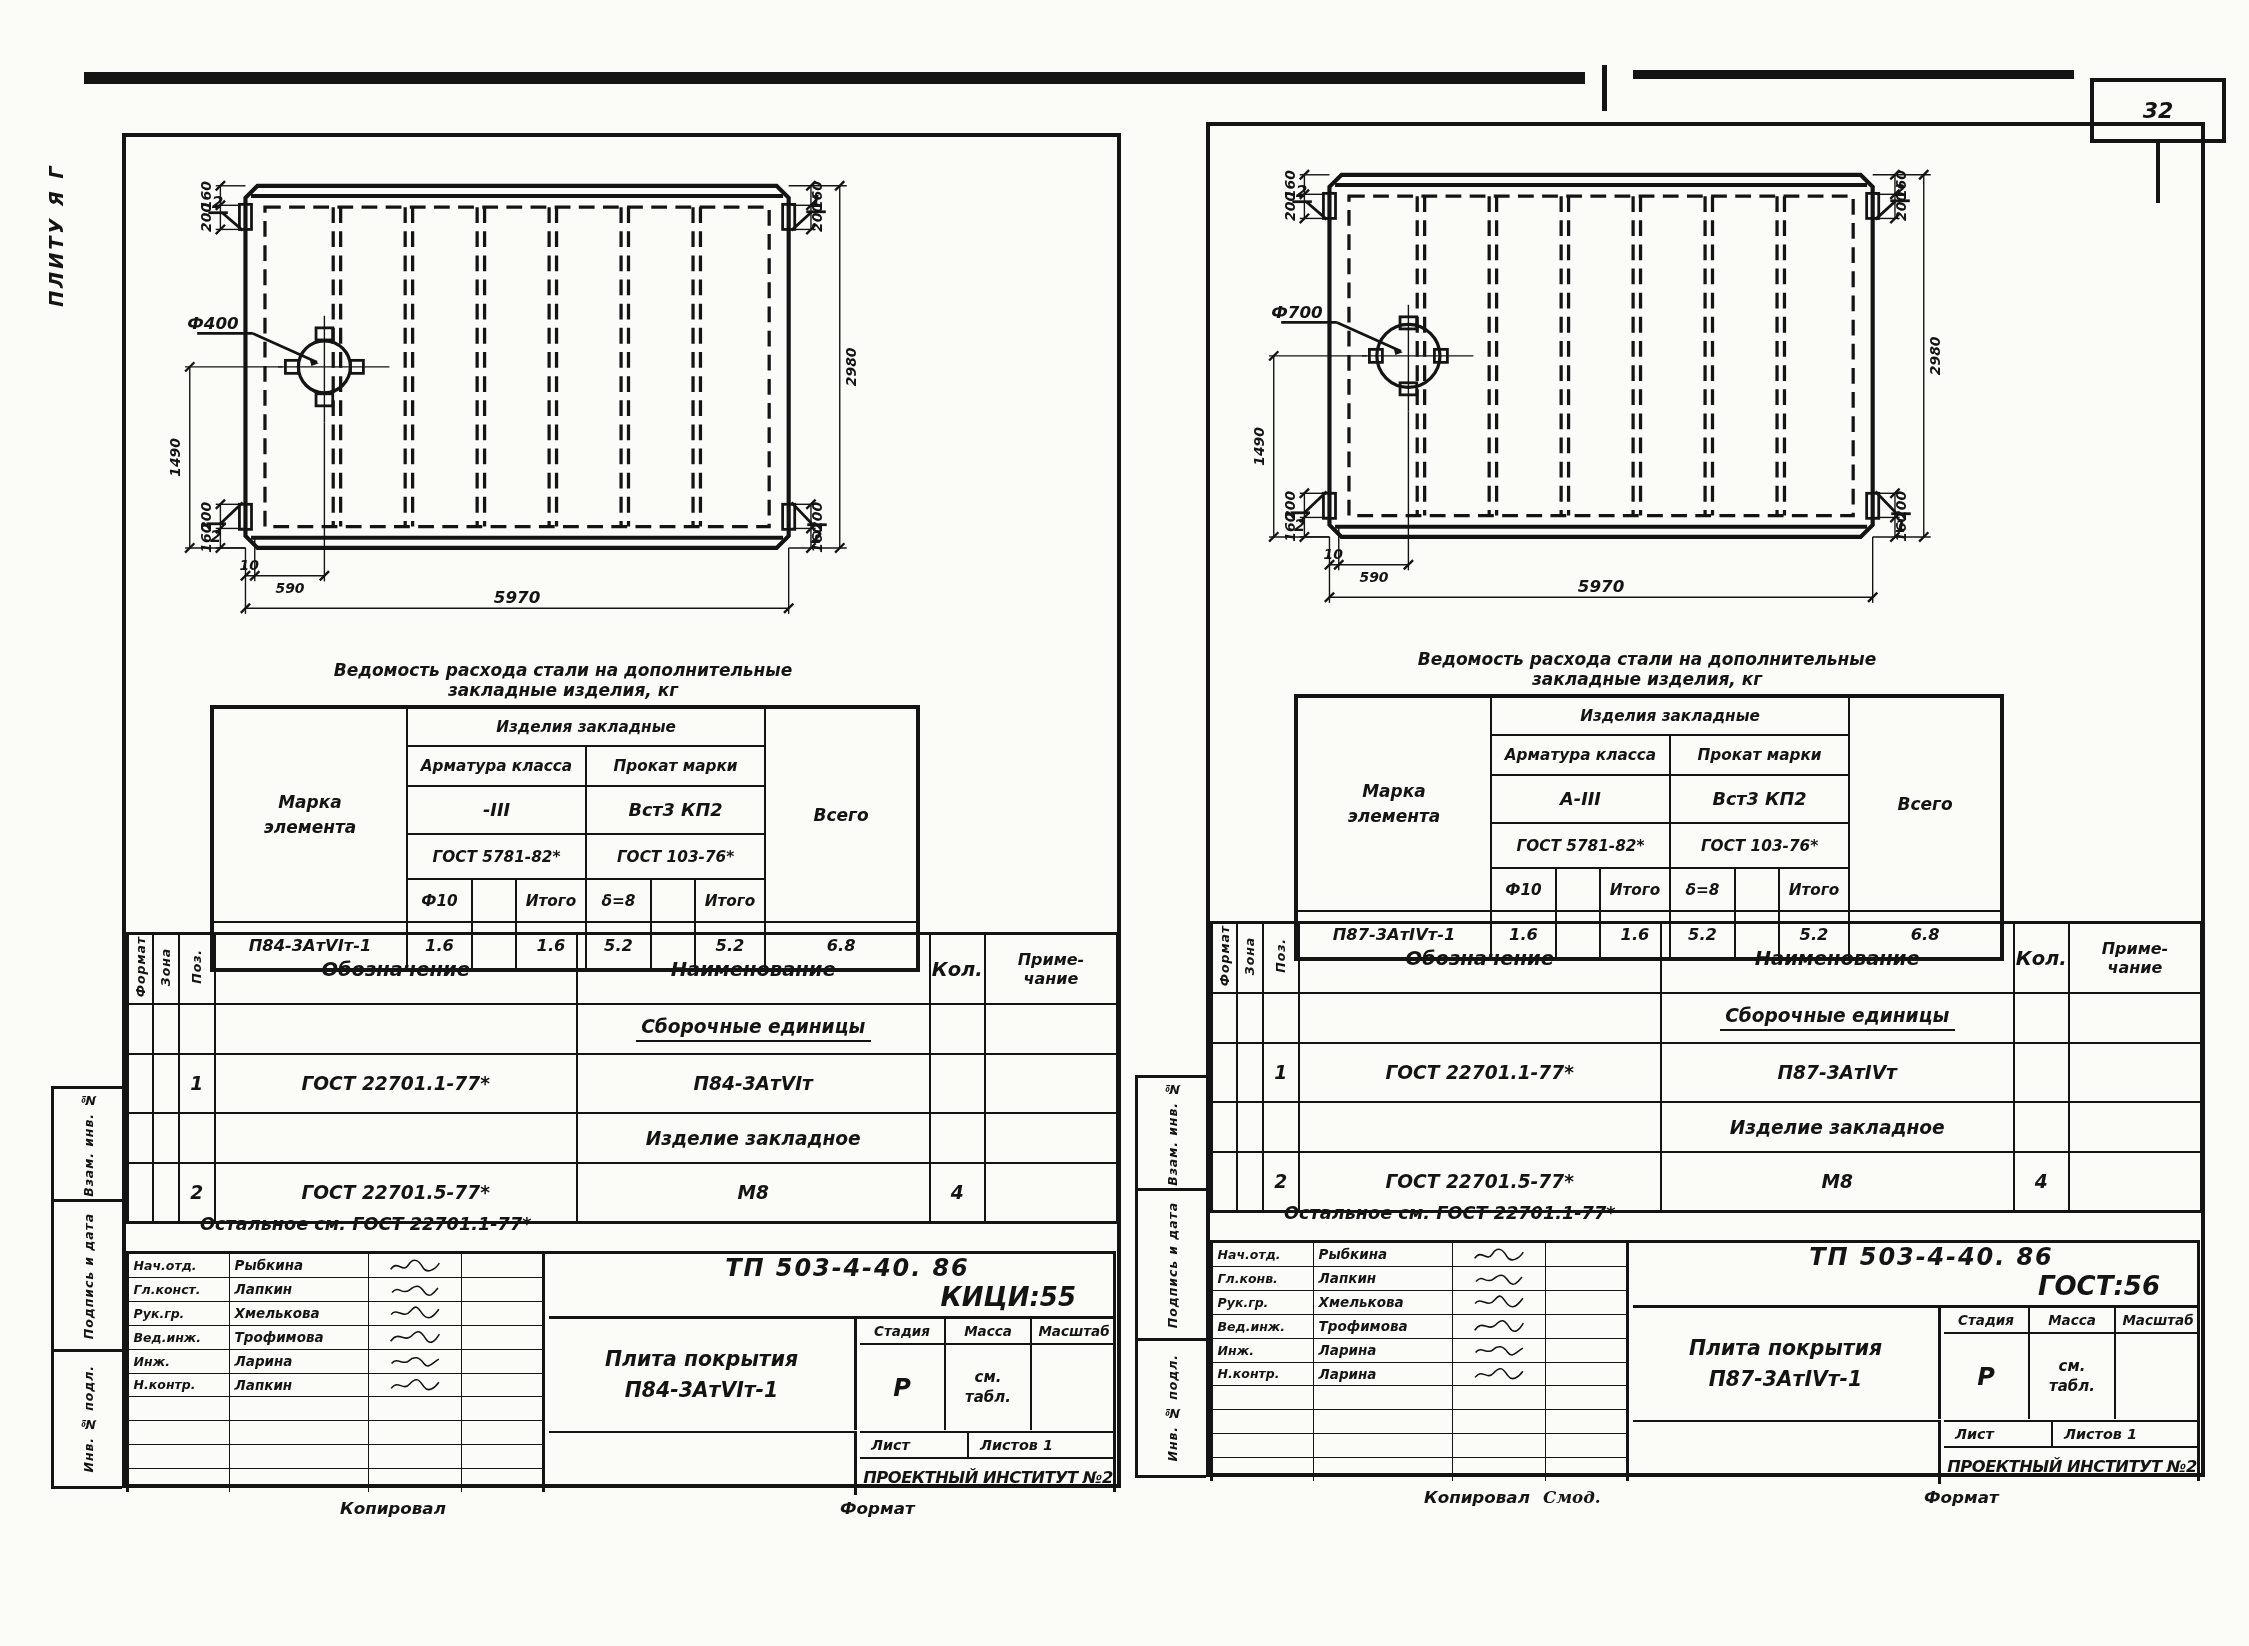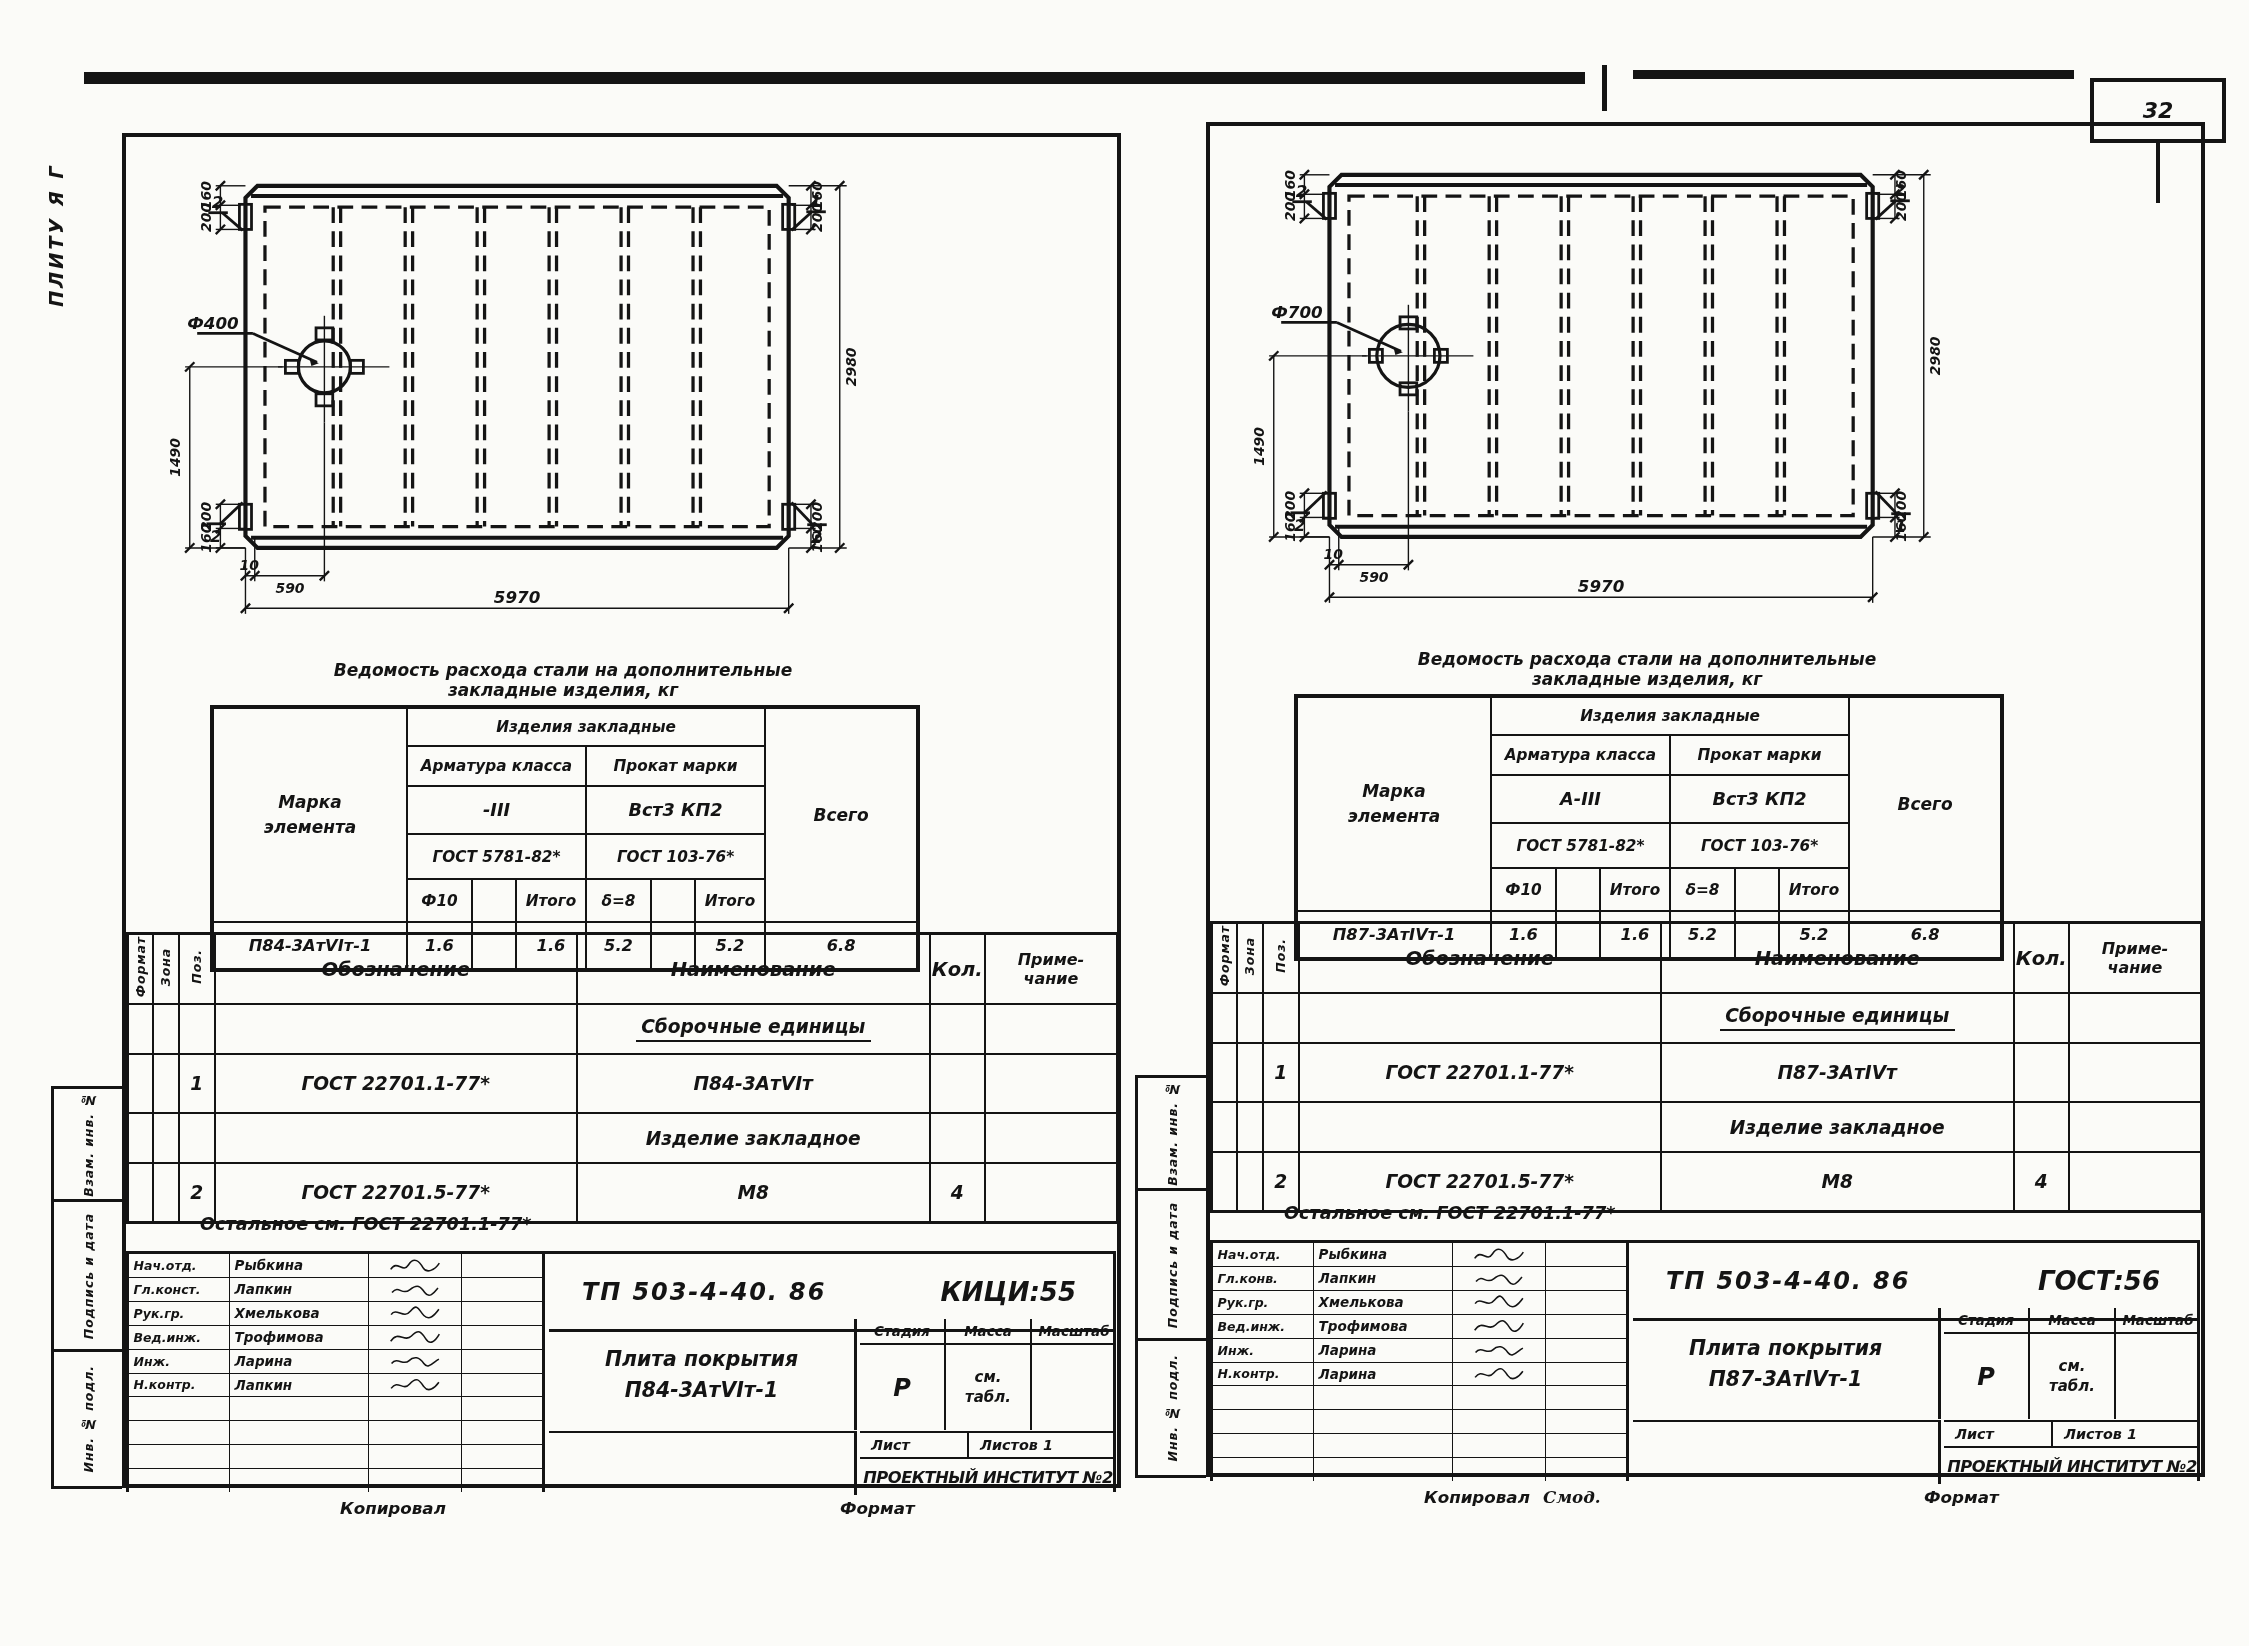--- a/index.html
+++ b/index.html
@@ -82,22 +82,22 @@
   .tblock{position:absolute;left:0;top:1114px;width:990px;height:241px;border:3.7px solid #141414;border-bottom:none;}
   .tb-sig{position:absolute;left:0;top:0;width:416px;height:100%;border-right:3.7px solid #141414;
           display:flex;flex-direction:column;}
   .tbr{flex:1;display:flex;border-bottom:1.9px solid #141414;}
   .tbr:last-child{border-bottom:none;}
   .tc{border-right:1.9px solid #141414;display:flex;align-items:center;padding-left:4.6px;overflow:hidden;}
   .tc1{width:101px;font-size:12.5px;font-style:italic;font-weight:bold;}
   .tc2{width:139px;font-size:13.5px;font-style:italic;font-weight:bold;}
   .tc3{width:93px;justify-content:center;padding-left:0;}
   .tc4{flex:1;border-right:none;}
-  .tb-doc{position:absolute;left:420px;top:0;width:564px;height:78px;border-bottom:3.7px solid #141414;
-          display:flex;align-items:center;}
+  .tb-doc{position:absolute;left:420px;top:0;width:564px;height:65px;border-bottom:3.7px solid #141414;
+          display:flex;align-items:center;flex-direction:column;}
   .tb-doc .doc{margin-left:33px;font-size:24px;font-style:italic;font-weight:bold;letter-spacing:1.9px;}
   .tb-doc .code{margin-left:auto;margin-right:37px;font-size:26px;font-style:italic;font-weight:bold;}
   .tb-title{position:absolute;left:420px;top:65px;width:308px;height:111px;border-right:3.7px solid #141414;
             display:flex;flex-direction:column;align-items:center;justify-content:center;
             font-size:20.4px;font-style:italic;font-weight:bold;line-height:1.5;}
   .tb-under{position:absolute;left:420px;top:177px;width:308px;height:64px;border-top:2.8px solid #141414;border-right:3.7px solid #141414;}
   .tb-stage{position:absolute;left:731px;top:65px;width:256px;height:111px;display:flex;flex-direction:column;}
   .tbs-h{display:flex;height:26px;border-bottom:2.3px solid #141414;}
   .tbs-h span{flex:1;border-right:2.3px solid #141414;display:flex;align-items:center;justify-content:center;
               font-size:13.5px;font-style:italic;font-weight:bold;}

